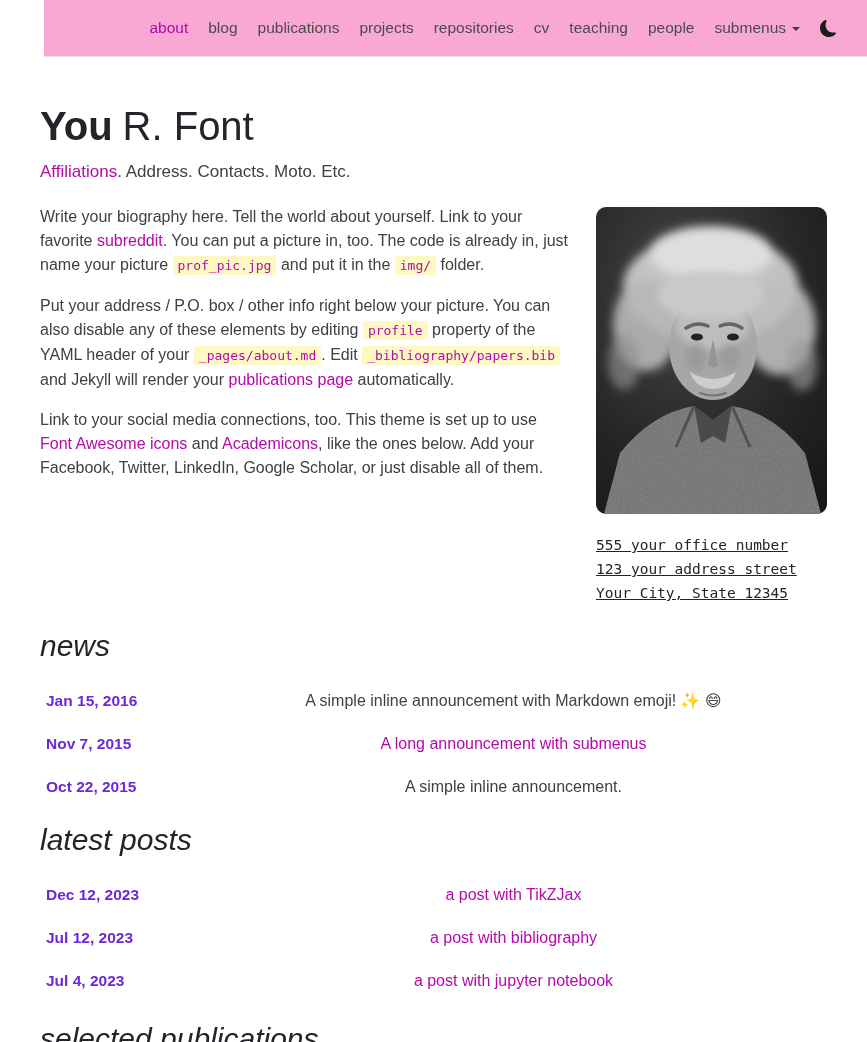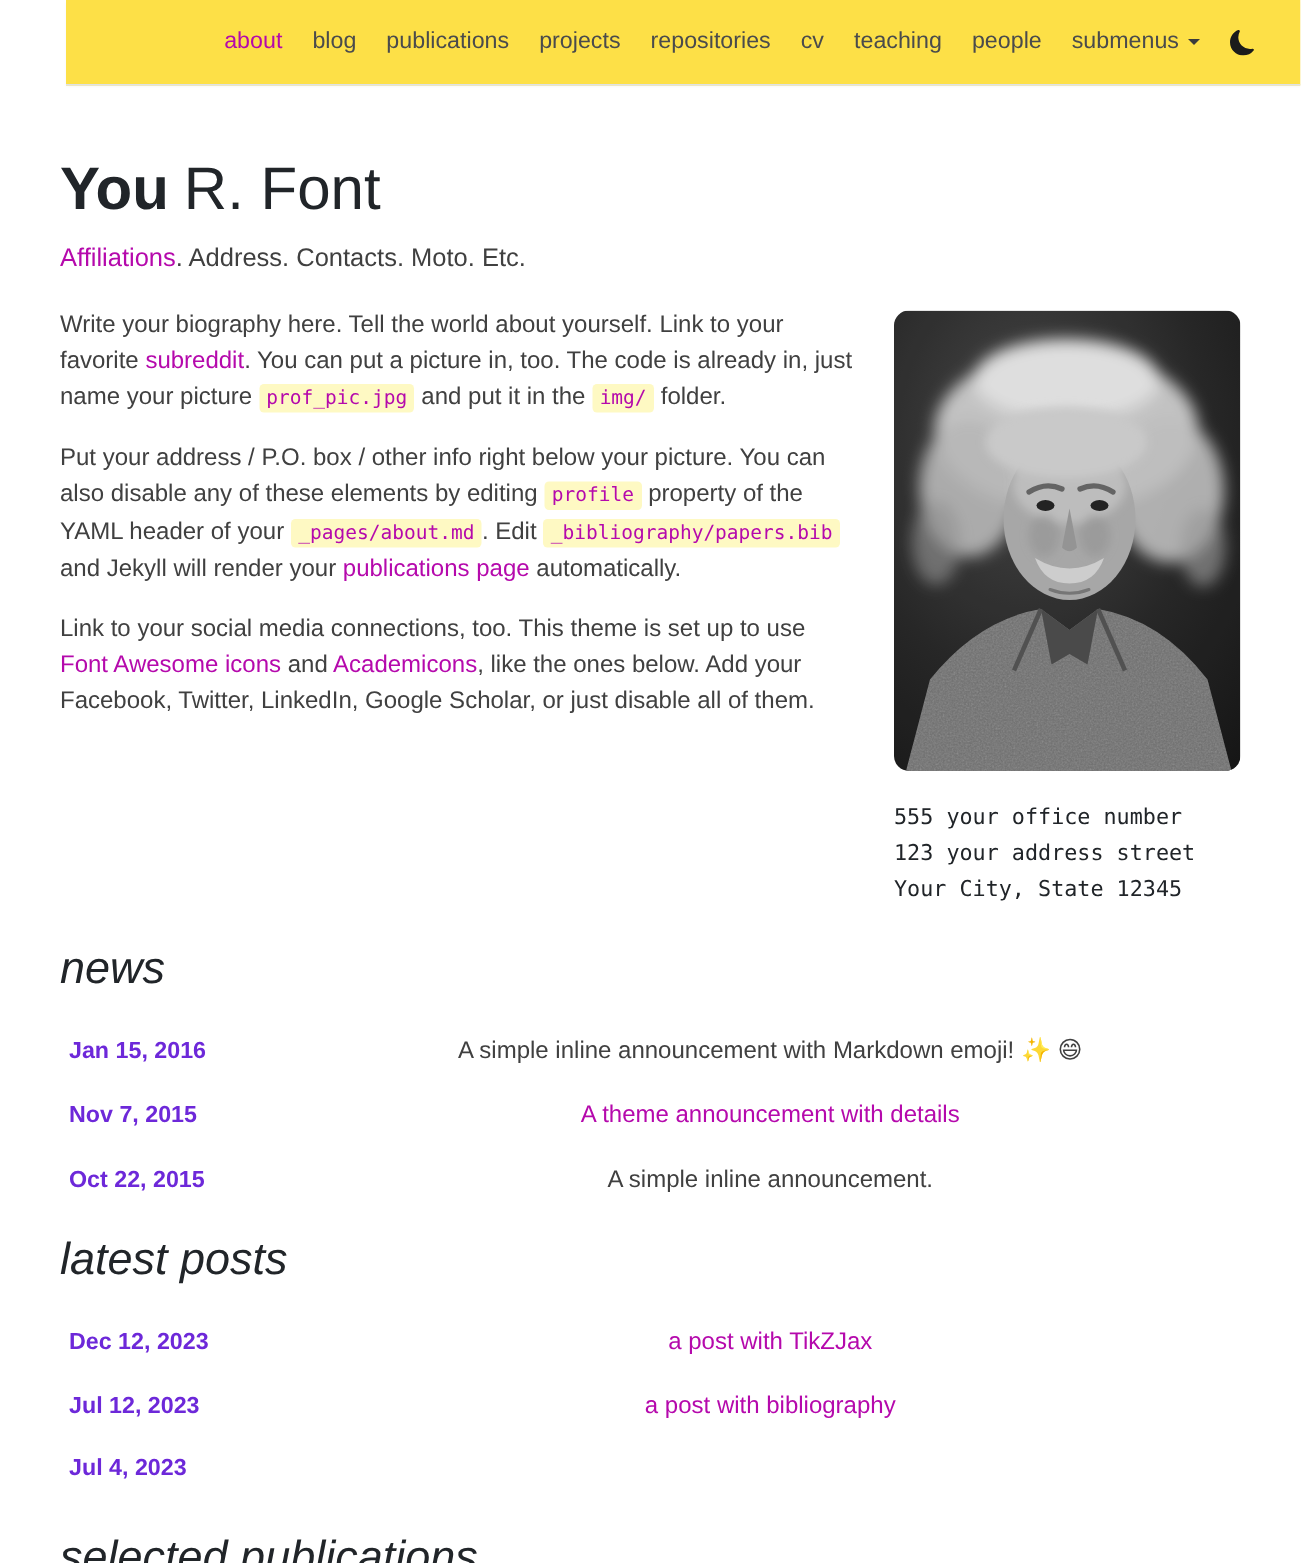--- a/index.html
+++ b/index.html
@@ -7,21 +7,21 @@
   body {
     font-family: "Liberation Sans", "DejaVu Sans", sans-serif;
     color: #404040;
     width: 867px;
     margin: 0 auto;
   }
   a { text-decoration: none; }
 
   
   .navbar {
-    background: #fde047;
+    background: #f9a8d4;
     border-bottom: 1px solid #dee2e6;
     box-shadow: 0 1px 2px rgba(0,0,0,0.03);
     margin-left: 44px;
   }
   .nav-inner {
     max-width: 787px;
     margin: 0 auto;
     height: 56px;
     display: flex;
     justify-content: flex-end;
@@ -88,20 +88,21 @@
     display: block;
   }
   .profile-img svg { display: block; width: 100%; height: 100%; }
   .address {
     font-family: "DejaVu Sans Mono", "Liberation Mono", monospace;
     font-size: 14.5px;
     line-height: 24px;
     color: #212529;
     margin-top: 19px;
     white-space: nowrap;
+    text-decoration: underline;
   }
 
   
   .bio p {
     font-size: 16px;
     line-height: 24px;
     margin: 0 0 16px 0;
     max-width: 532px;
   }
   code.chip {
@@ -257,40 +258,41 @@
   </div>
 
   <div class="section section-news">
     <h2>news</h2>
     <div class="row-grid">
       <span class="row-date">Jan 15, 2016</span>
       <span class="row-text">A simple inline announcement with Markdown emoji! ✨ 😄</span>
     </div>
     <div class="row-grid">
       <span class="row-date">Nov 7, 2015</span>
-      <span class="row-text"><a>A theme announcement with details</a></span>
+      <span class="row-text"><a>A long announcement with submenus</a></span>
     </div>
     <div class="row-grid">
       <span class="row-date">Oct 22, 2015</span>
       <span class="row-text">A simple inline announcement.</span>
     </div>
   </div>
 
   <div class="section section-posts">
     <h2>latest posts</h2>
     <div class="row-grid">
       <span class="row-date">Dec 12, 2023</span>
       <span class="row-text"><a>a post with TikZJax</a></span>
     </div>
     <div class="row-grid">
       <span class="row-date">Jul 12, 2023</span>
       <span class="row-text"><a>a post with bibliography</a></span>
     </div>
     <div class="row-grid">
       <span class="row-date">Jul 4, 2023</span>
+      <span class="row-text"><a>a post with jupyter notebook</a></span>
     </div>
   </div>
 
   <div class="section section-pubs">
     <h2>selected publications</h2>
   </div>
 
 </div>
 
 </body></html>

